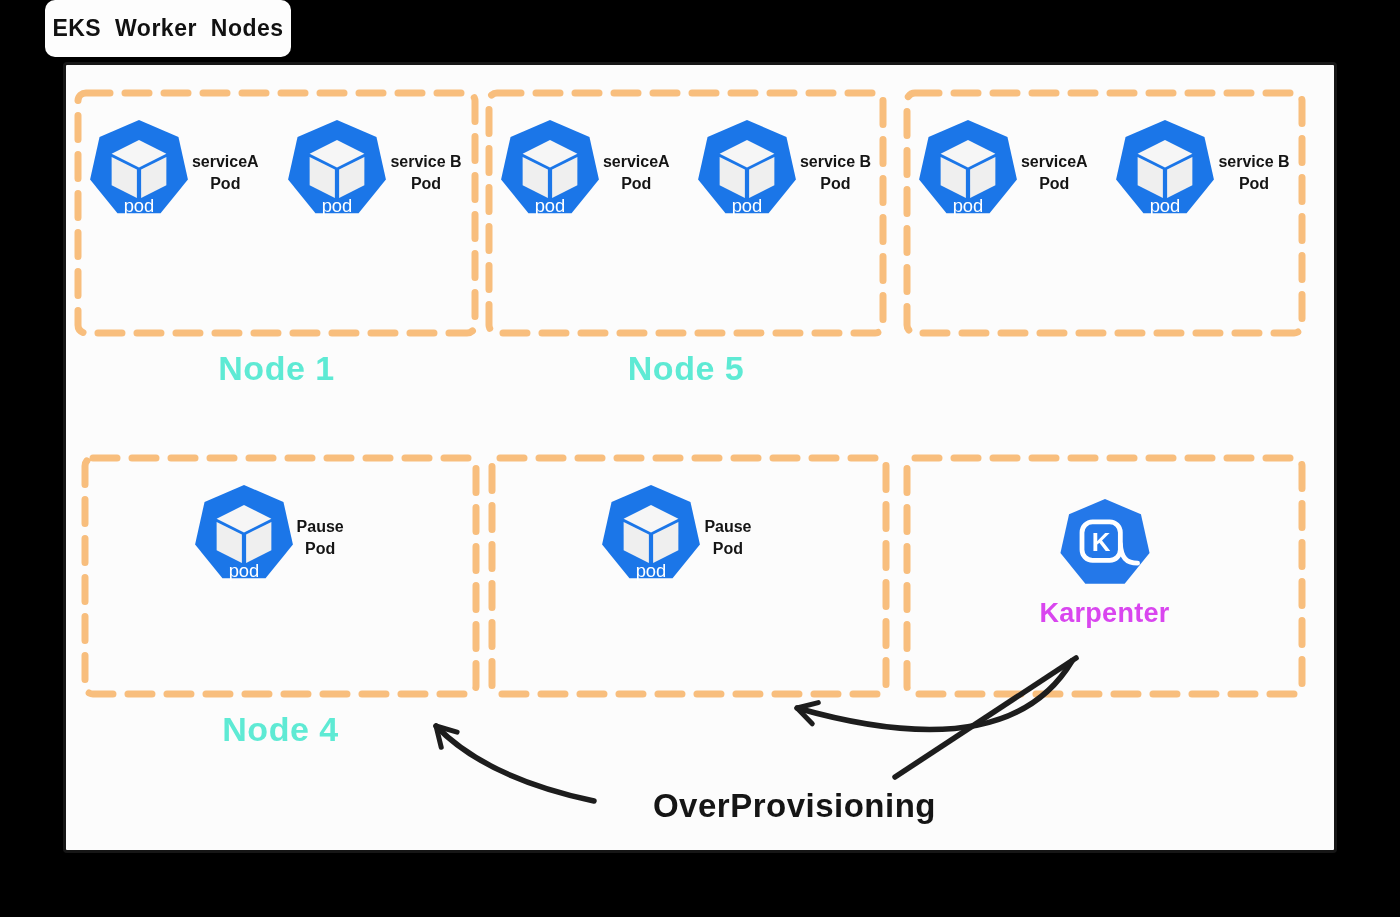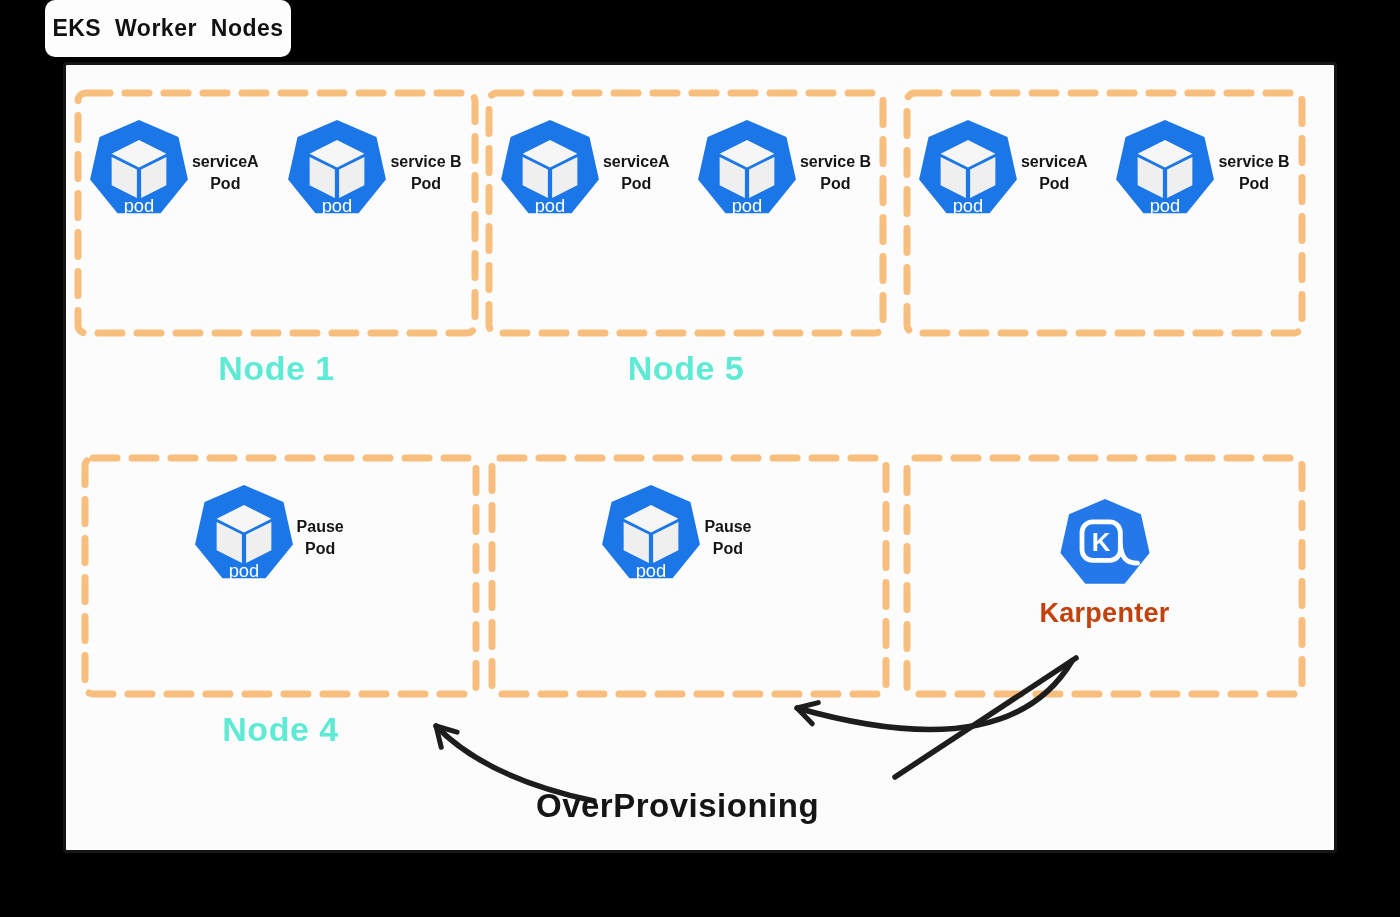--- a/index.html
+++ b/index.html
@@ -15,22 +15,22 @@
   .node{position:absolute;z-index:3;box-sizing:border-box;}
   .pods{display:flex;justify-content:space-around;align-items:flex-start;padding-top:26px;height:100%;box-sizing:border-box;}
   .pods.single{justify-content:center;}
   .pod{display:flex;flex-direction:row;align-items:center;width:46%;}
   .pod-icon{width:106px;height:101px;display:block;}
   .pod-label{margin-top:6px;font-size:16px;font-weight:700;text-align:center;line-height:1.35;color:#151515;}
   .node-label{position:absolute;left:0;top:100%;width:100%;margin-top:16px;text-align:center;
               font-size:34px;font-weight:700;color:#5eead4;letter-spacing:.5px;}
   .karp-content{display:flex;flex-direction:column;align-items:center;padding-top:40px;}
   .karp-icon{width:96px;height:92px;display:block;}
-  .karp-label{margin-top:8px;font-size:27px;font-weight:800;color:#c2410c;letter-spacing:.3px;}
-  .annotation{position:absolute;left:536px;top:787px;width:400px;text-align:left;z-index:3;
+  .karp-label{margin-top:8px;font-size:27px;font-weight:800;color:#d946ef;letter-spacing:.3px;}
+  .annotation{position:absolute;left:536px;top:787px;width:400px;text-align:right;z-index:3;
               font-size:33px;font-weight:700;color:#151515;letter-spacing:.5px;}
 </style>
 </head>
 <body>
 
 <div class="stage">
 
   <div class="canvas"></div>
 
   <div class="title-box">

